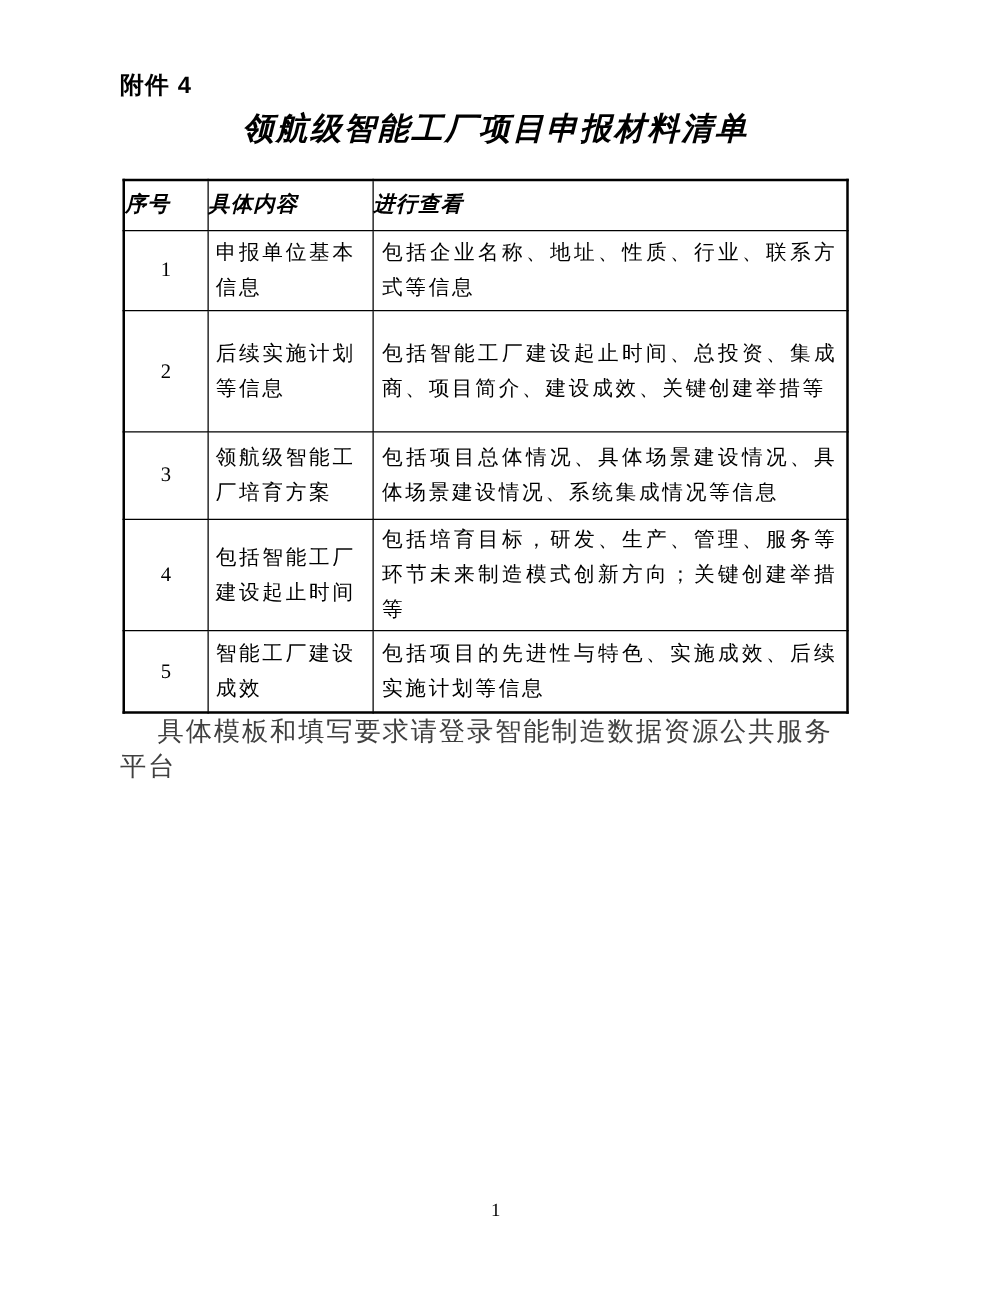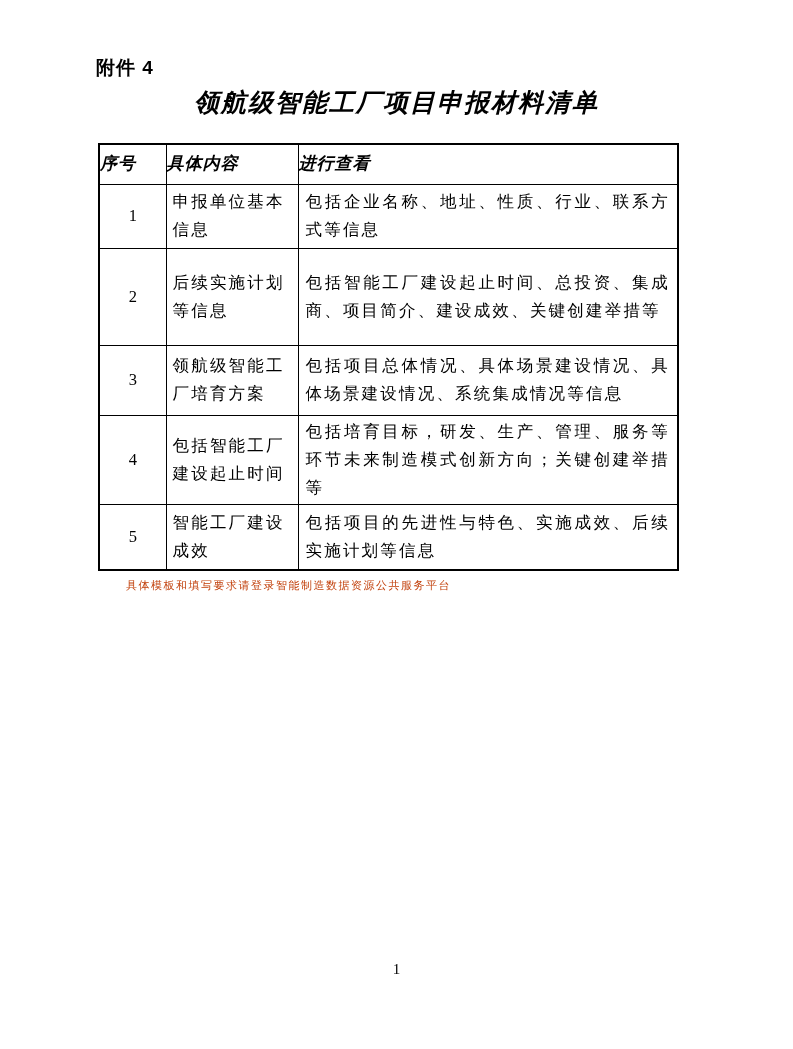--- a/index.html
+++ b/index.html
@@ -78,24 +78,24 @@
   td.col-content {
     text-align: justify;
     padding: 2px 7px;
     letter-spacing: 2.2px;
   }
   .footer-note {
     position: absolute;
     left: 96px;
     top: 571px;
     width: 586px;
-    font-size: 11px;
+    font-size: 21px;
     line-height: 28px;
     letter-spacing: 1.5px;
-    color: #c2410c;
+    color: #404040;
   }
   .footer-line1 { text-indent: 30px; }
   .footer-line2 { text-indent: 0; }
   .page-number {
     position: absolute;
     left: 0;
     top: 961px;
     width: 793px;
     text-align: center;
     font-size: 15px;

